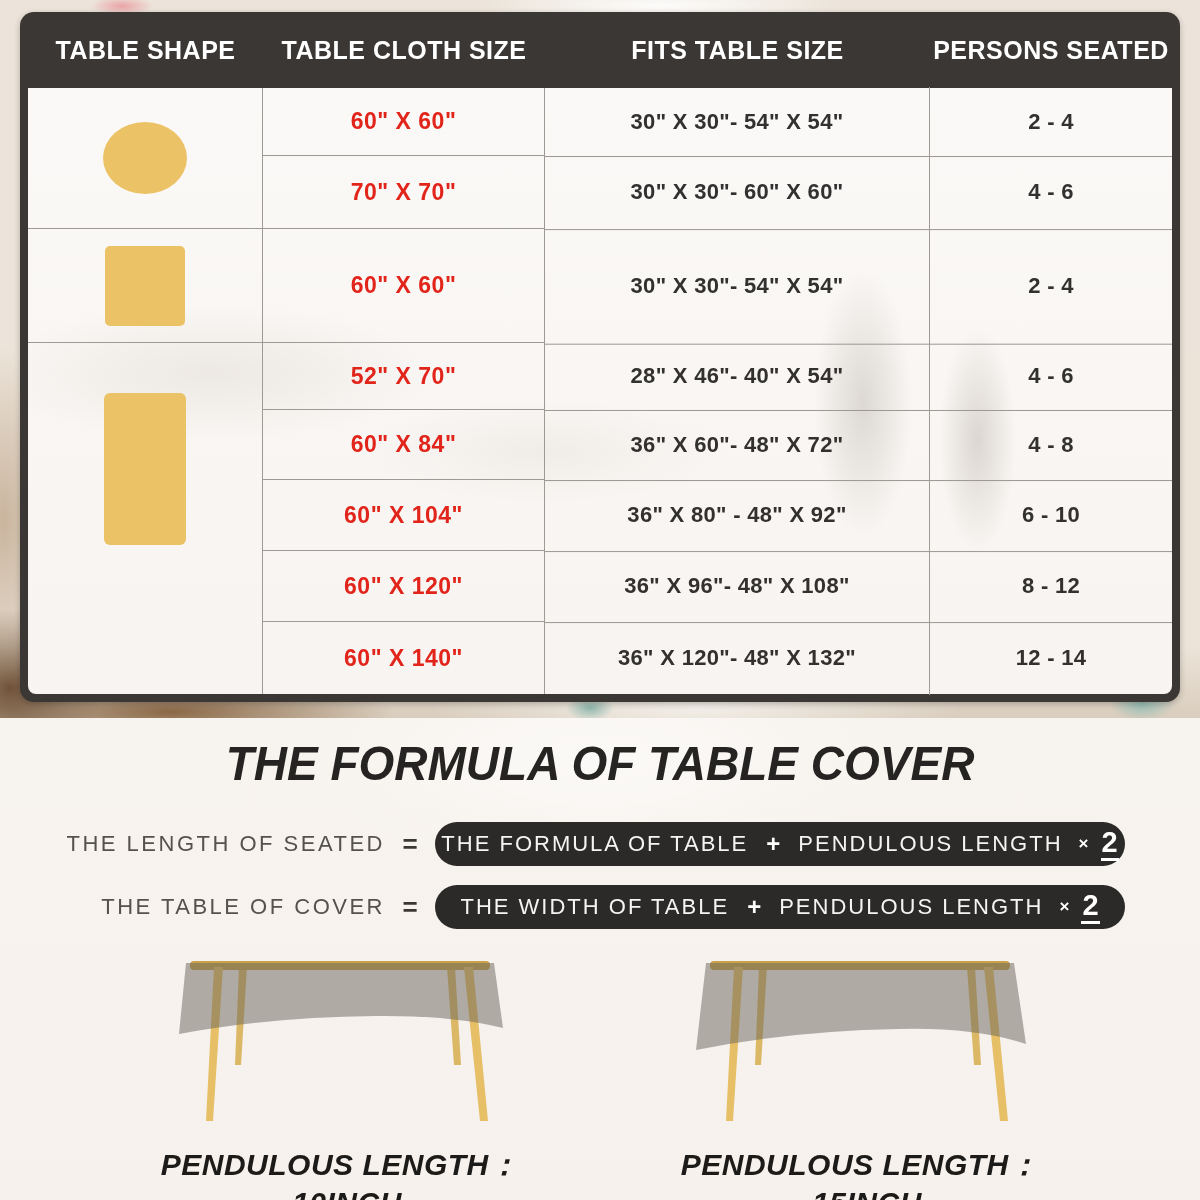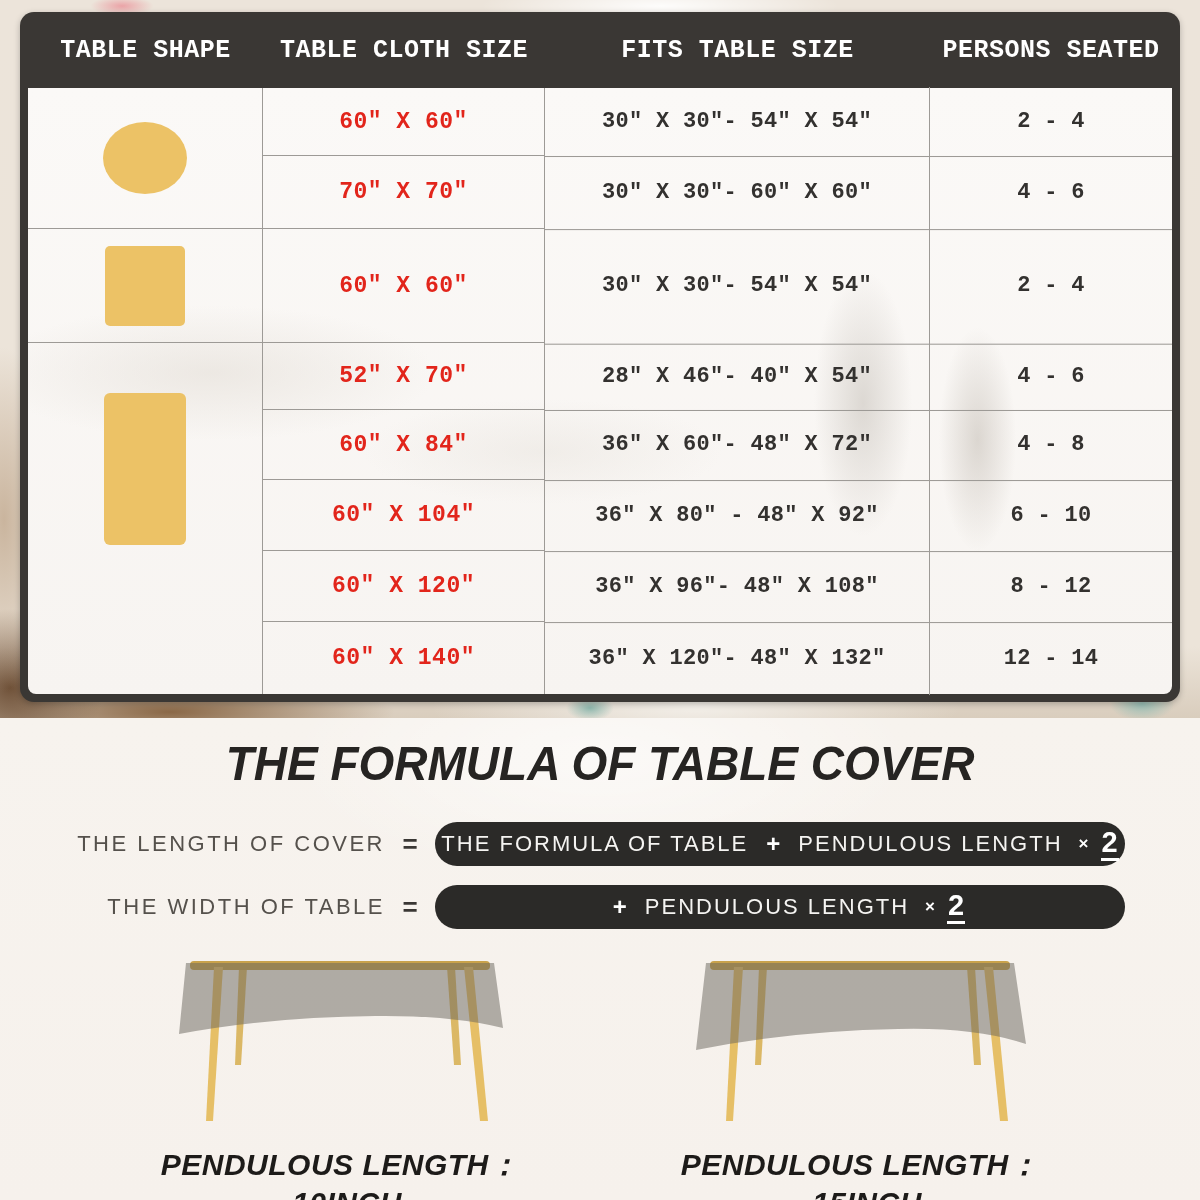--- a/index.html
+++ b/index.html
@@ -20,21 +20,21 @@
       radial-gradient(340px 70px at 58% 706px, #f3efe9, transparent 78%),
       linear-gradient(#ece4da, #ece4d9 90%, #d9cdbd); }
   .bottom-tint { position:absolute; left:0; top:718px; width:1200px; height:482px;
     background:
       radial-gradient(160px 220px at 0px 820px, rgba(236,215,204,.6), transparent 70%),
       radial-gradient(420px 160px at 50% 40px, rgba(255,255,255,.55), transparent 75%),
       transparent; }
 
   
   .frame { position:absolute; left:20px; top:12px; width:1160px; height:690px;
-           background:#3a3734; border-radius:14px; box-shadow:0 2px 6px rgba(0,0,0,.25);font-family:Liberation Mono, monospace; }
+           background:#3a3734; border-radius:14px; box-shadow:0 2px 6px rgba(0,0,0,.25); }
   .hdr { position:absolute; left:8px; top:0; width:1144px; height:76px; display:flex; align-items:center; }
   .hdr-cell { color:#ffffff; font-weight:700; font-size:25px; letter-spacing:.5px;
               text-align:center; transform:scaleY(1.04); }
   .hc1{width:235px;} .hc2{width:282px;} .hc3{width:385px;} .hc4{width:242px;}
 
   .tbl-inner { position:absolute; left:8px; top:76px; width:1144px; height:606px;
     border-radius:0 0 8px 8px; background:
       radial-gradient(70px 190px at 73% 52%, rgba(192,186,178,.5), transparent 70%),
       radial-gradient(55px 160px at 83% 58%, rgba(183,175,165,.45), transparent 70%),
       radial-gradient(300px 90px at 16% 47%, rgba(224,218,210,.5), transparent 75%),
@@ -136,35 +136,36 @@
 
       <div class="cell red last-row" style="grid-area:8/2">60" X 140"</div>
       <div class="cell dk last-row" style="grid-area:8/3">36" X 120"- 48" X 132"</div>
       <div class="cell dk last-col last-row" style="grid-area:8/4">12 - 14</div>
     </div>
   </div>
 
   <div class="f-title">THE FORMULA OF TABLE COVER</div>
 
   <div class="f-row r1">
-    <div class="f-label">THE LENGTH OF COVER</div>
+    <div class="f-label">THE LENGTH OF SEATED</div>
     <div class="f-eq">=</div>
     <div class="pill">
       <span class="p-txt">THE FORMULA OF TABLE</span>
       <span class="p-plus">+</span>
       <span class="p-txt">PENDULOUS LENGTH</span>
       <span class="p-times">×</span>
       <span class="p-factor">2</span>
     </div>
   </div>
 
   <div class="f-row r2">
-    <div class="f-label">THE WIDTH OF TABLE</div>
+    <div class="f-label">THE TABLE OF COVER</div>
     <div class="f-eq">=</div>
     <div class="pill">
+      <span class="p-txt">THE WIDTH OF TABLE</span>
       <span class="p-plus">+</span>
       <span class="p-txt">PENDULOUS LENGTH</span>
       <span class="p-times">×</span>
       <span class="p-factor">2</span>
     </div>
   </div>
 
   <div class="diagram left">
     <svg width="440" height="180" viewBox="0 0 440 180">
       <polygon points="119,12 127,12 121,110 115,110" fill="#d8b157" opacity="0.9"></polygon>

